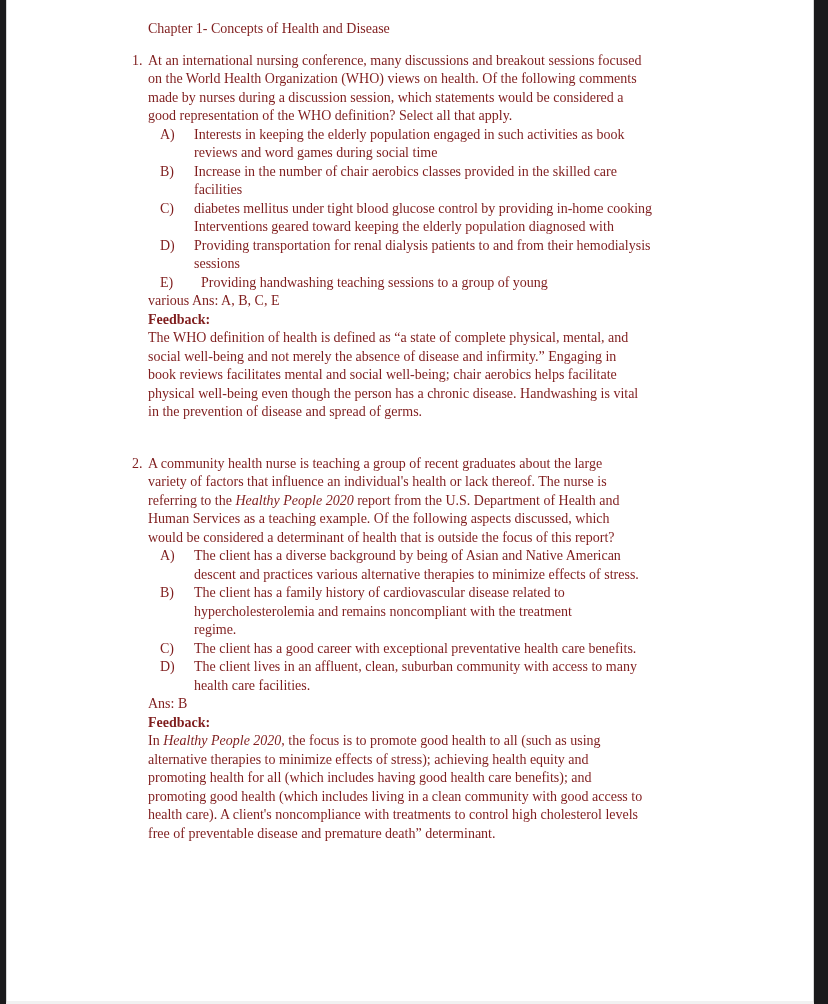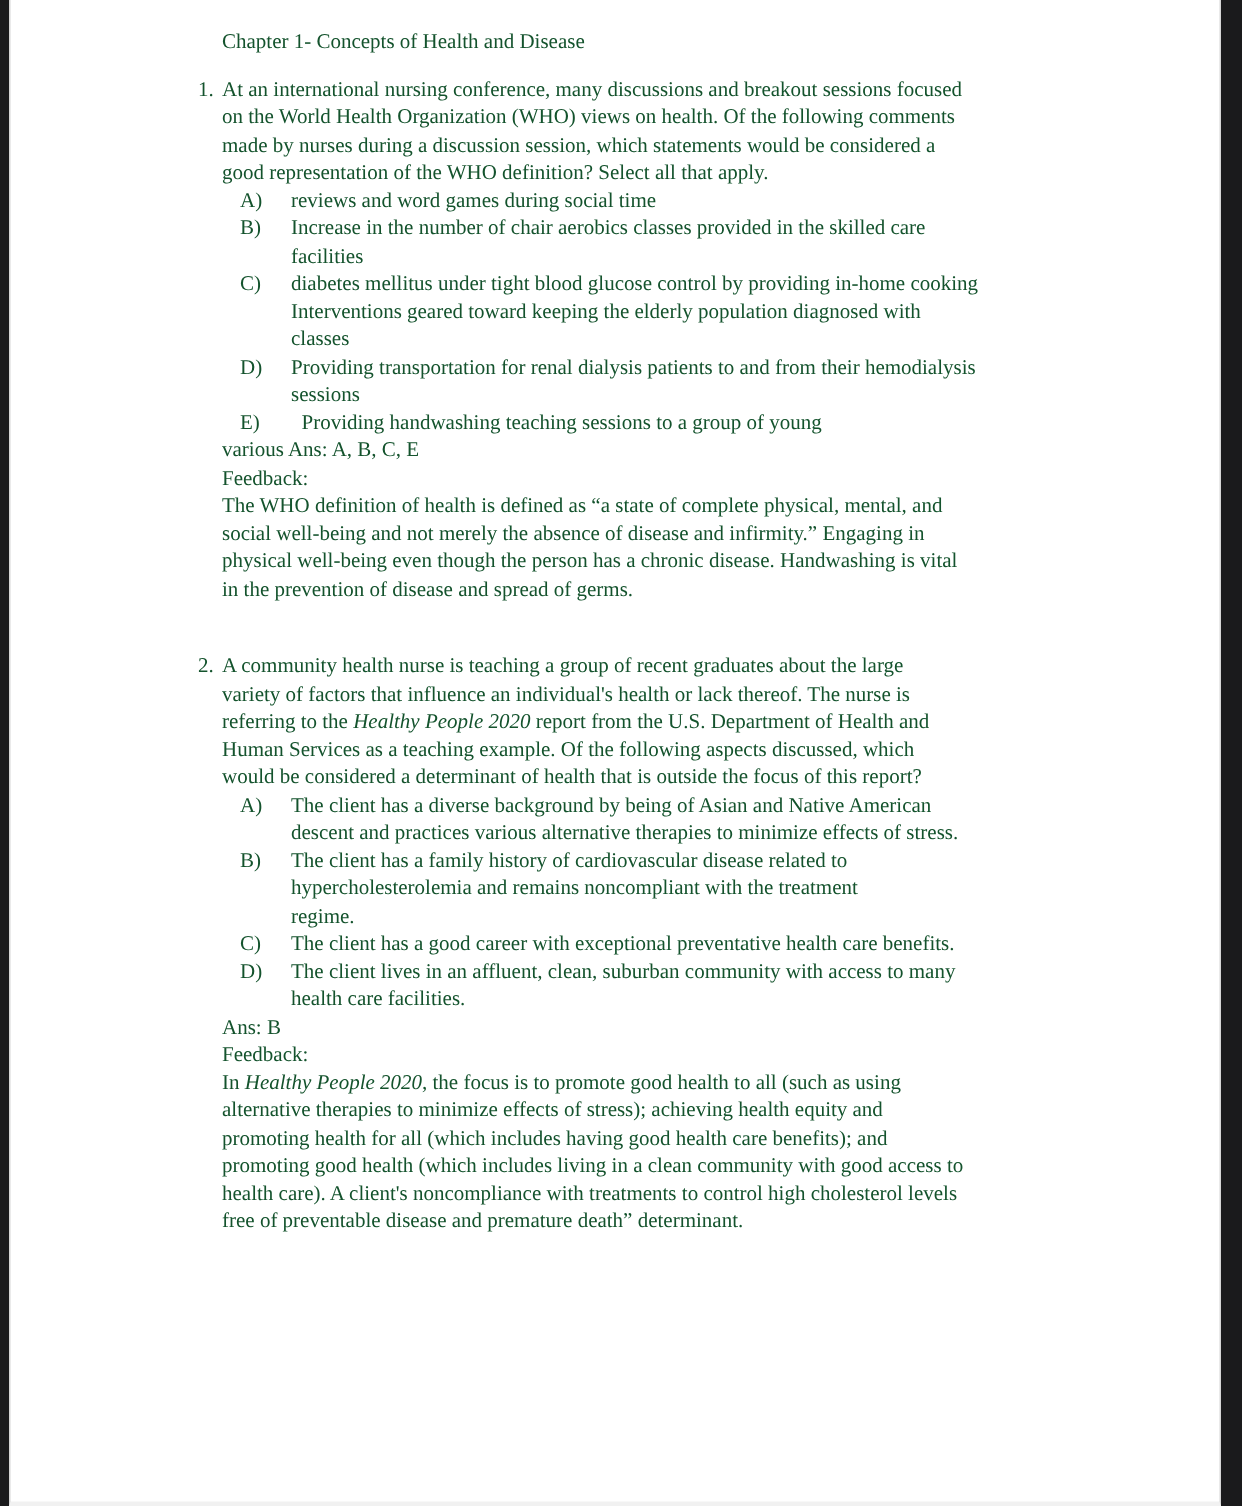--- a/index.html
+++ b/index.html
@@ -18,21 +18,21 @@
     position: absolute;
     top: 0;
     left: 6px;
     right: 14px;
     bottom: 0;
     background: #ffffff;
     border-left: 1px solid #d6d6d6;
     border-right: 1px solid #d6d6d6;
     border-bottom: 3px solid #f1f1f1;
     box-sizing: border-box;
-    color: #14532d;
+    color: #7f1d1d;
     font-size: 14px;
     line-height: 18.5px;
   }
   .content {
     padding: 20px 20px 0 141px;
   }
   .doc-title {
     font-size: 14px;
     font-weight: normal;
     margin: 0 0 13px 0;
@@ -55,21 +55,21 @@
   .option {
     position: relative;
     padding-left: 46px;
   }
   .olabel {
     position: absolute;
     left: 12px;
     top: 0;
   }
   .fb-head {
-    font-weight: normal;
+    font-weight: bold;
   }
   .it {
     font-style: italic;
     margin-top: 36px;
   }
 </style>
 </head>
 <body>
 
 <div class="page">
@@ -77,46 +77,47 @@
     <h1 class="doc-title">Chapter 1- Concepts of Health and Disease</h1>
     <div id="questions">
         <div class="question">
           <span class="qnum">1.</span>
           <div class="line"><span>At an international nursing conference, many discussions and breakout sessions focused</span></div>
           <div class="line"><span>on the World Health Organization (WHO) views on health. Of the following comments</span></div>
           <div class="line"><span>made by nurses during a discussion session, which statements would be considered a</span></div>
           <div class="line"><span>good representation of the WHO definition? Select all that apply.</span></div>
           <div class="option">
             <span class="olabel">A)</span>
+            <div class="line"><span>Interests in keeping the elderly population engaged in such activities as book</span></div>
             <div class="line"><span>reviews and word games during social time</span></div>
           </div>
           <div class="option">
             <span class="olabel">B)</span>
             <div class="line"><span>Increase in the number of chair aerobics classes provided in the skilled care</span></div>
             <div class="line"><span>facilities</span></div>
           </div>
           <div class="option">
             <span class="olabel">C)</span>
             <div class="line"><span>diabetes mellitus under tight blood glucose control by providing in-home cooking</span></div>
             <div class="line"><span>Interventions geared toward keeping the elderly population diagnosed with</span></div>
-            <div class="line"><span>classes</span></div>
           </div>
           <div class="option">
             <span class="olabel">D)</span>
             <div class="line"><span>Providing transportation for renal dialysis patients to and from their hemodialysis</span></div>
             <div class="line"><span>sessions</span></div>
           </div>
           <div class="option">
             <span class="olabel">E)</span>
             <div class="line"><span>  Providing handwashing teaching sessions to a group of young</span></div>
           </div>
           <div class="line"><span>various Ans: A, B, C, E</span></div>
           <div class="line fb-head">Feedback:</div>
           <div class="line"><span>The WHO definition of health is defined as “a state of complete physical, mental, and</span></div>
           <div class="line"><span>social well-being and not merely the absence of disease and infirmity.” Engaging in</span></div>
+          <div class="line"><span>book reviews facilitates mental and social well-being; chair aerobics helps facilitate</span></div>
           <div class="line"><span>physical well-being even though the person has a chronic disease. Handwashing is vital</span></div>
           <div class="line"><span>in the prevention of disease and spread of germs.</span></div>
         </div>
         <div class="question">
           <span class="qnum">2.</span>
           <div class="line"><span>A community health nurse is teaching a group of recent graduates about the large</span></div>
           <div class="line"><span>variety of factors that influence an individual's health or lack thereof. The nurse is</span></div>
           <div class="line"><span>referring to the </span><span class="it">Healthy People 2020</span><span> report from the U.S. Department of Health and</span></div>
           <div class="line"><span>Human Services as a teaching example. Of the following aspects discussed, which</span></div>
           <div class="line"><span>would be considered a determinant of health that is outside the focus of this report?</span></div>

